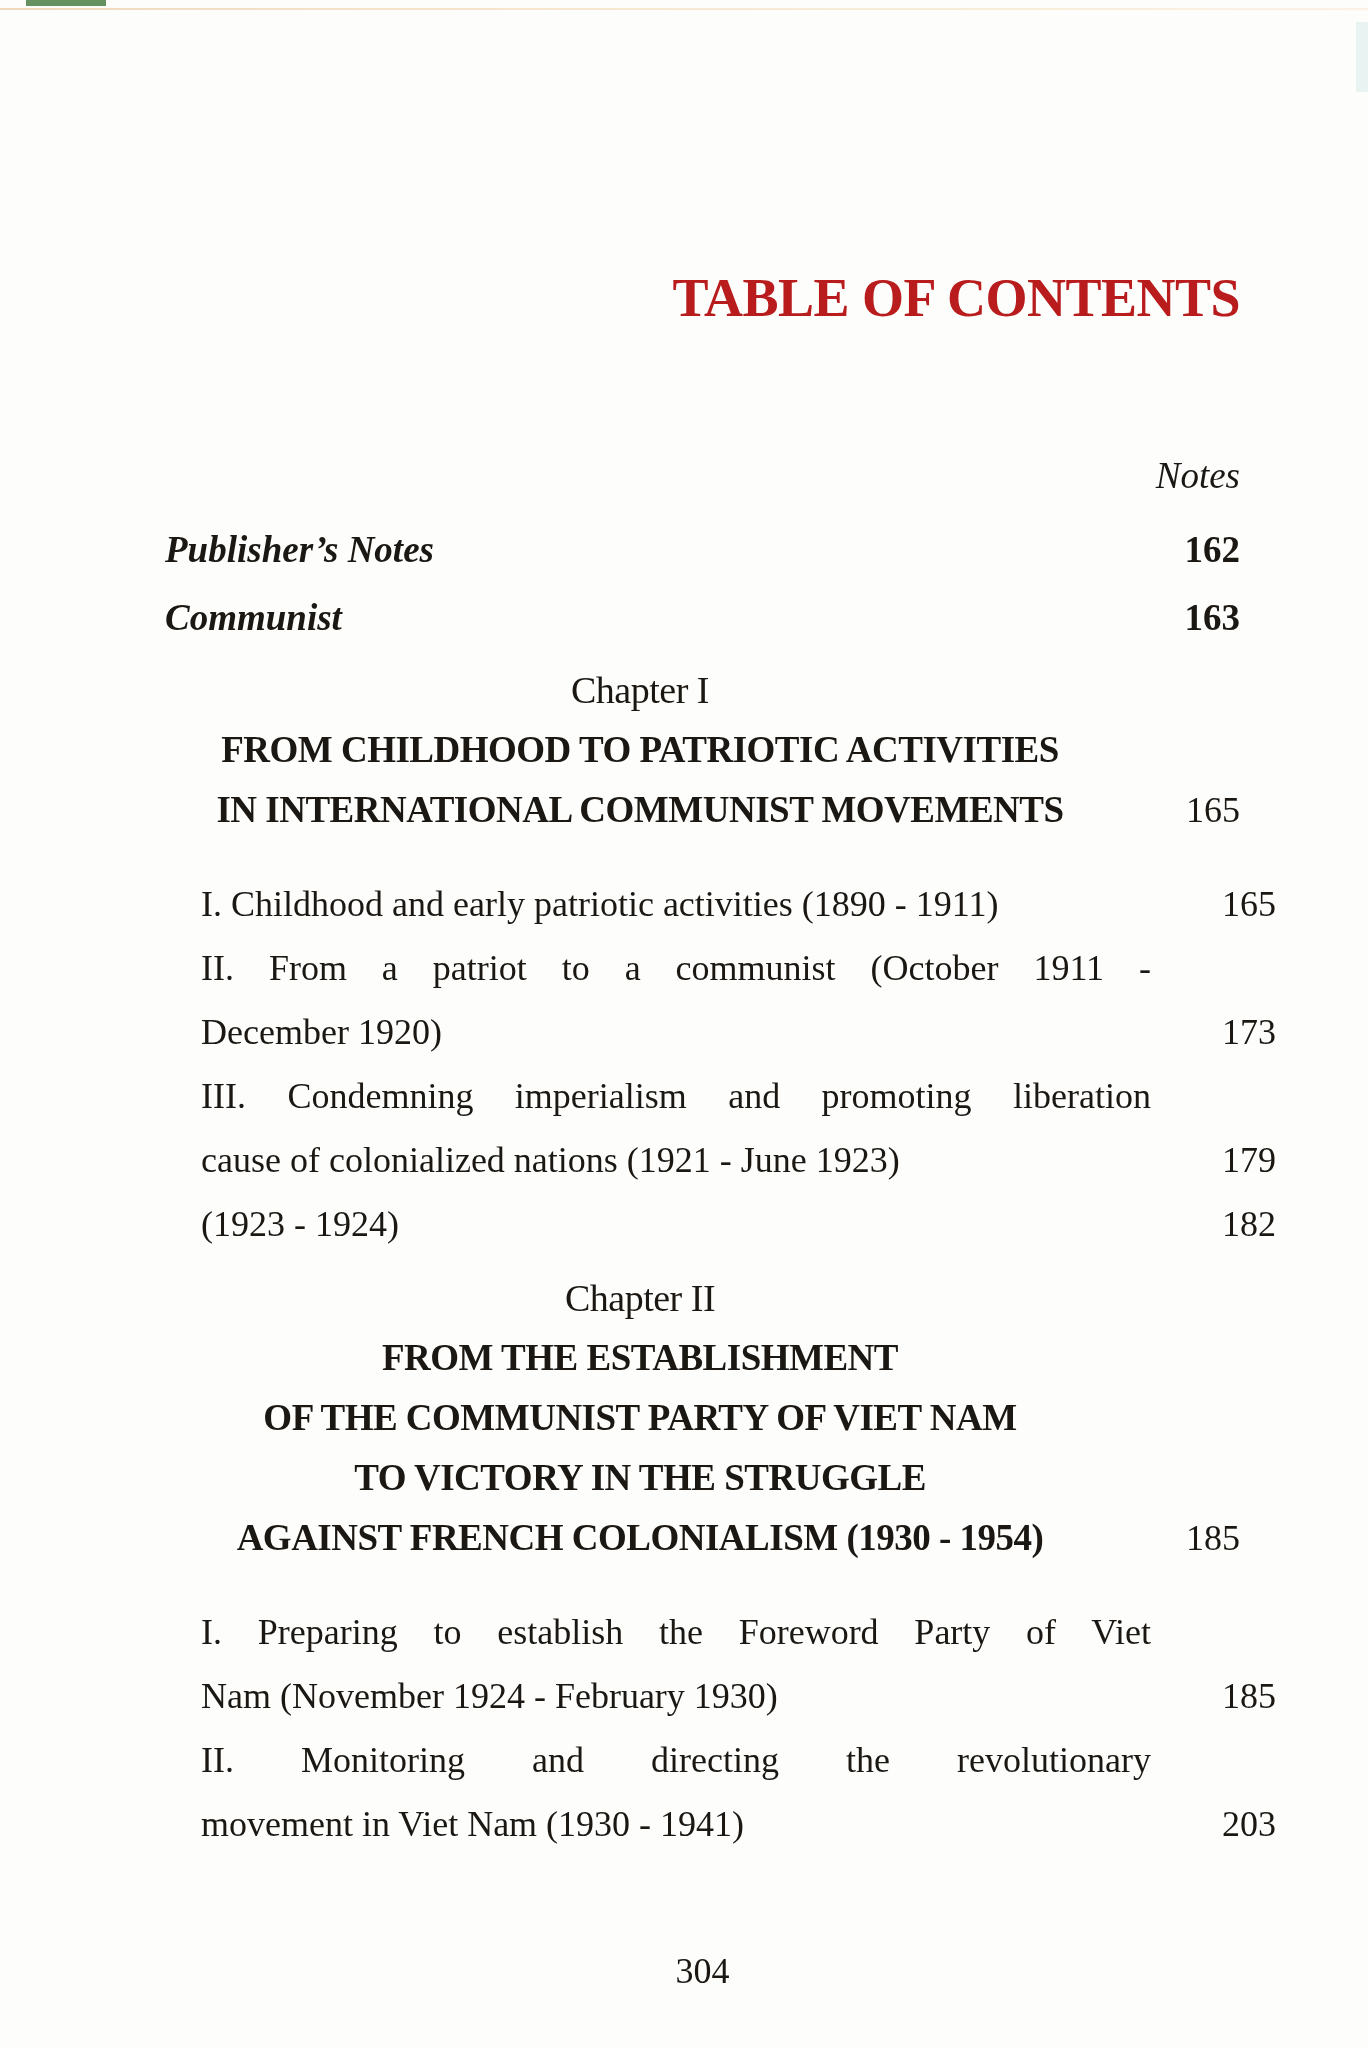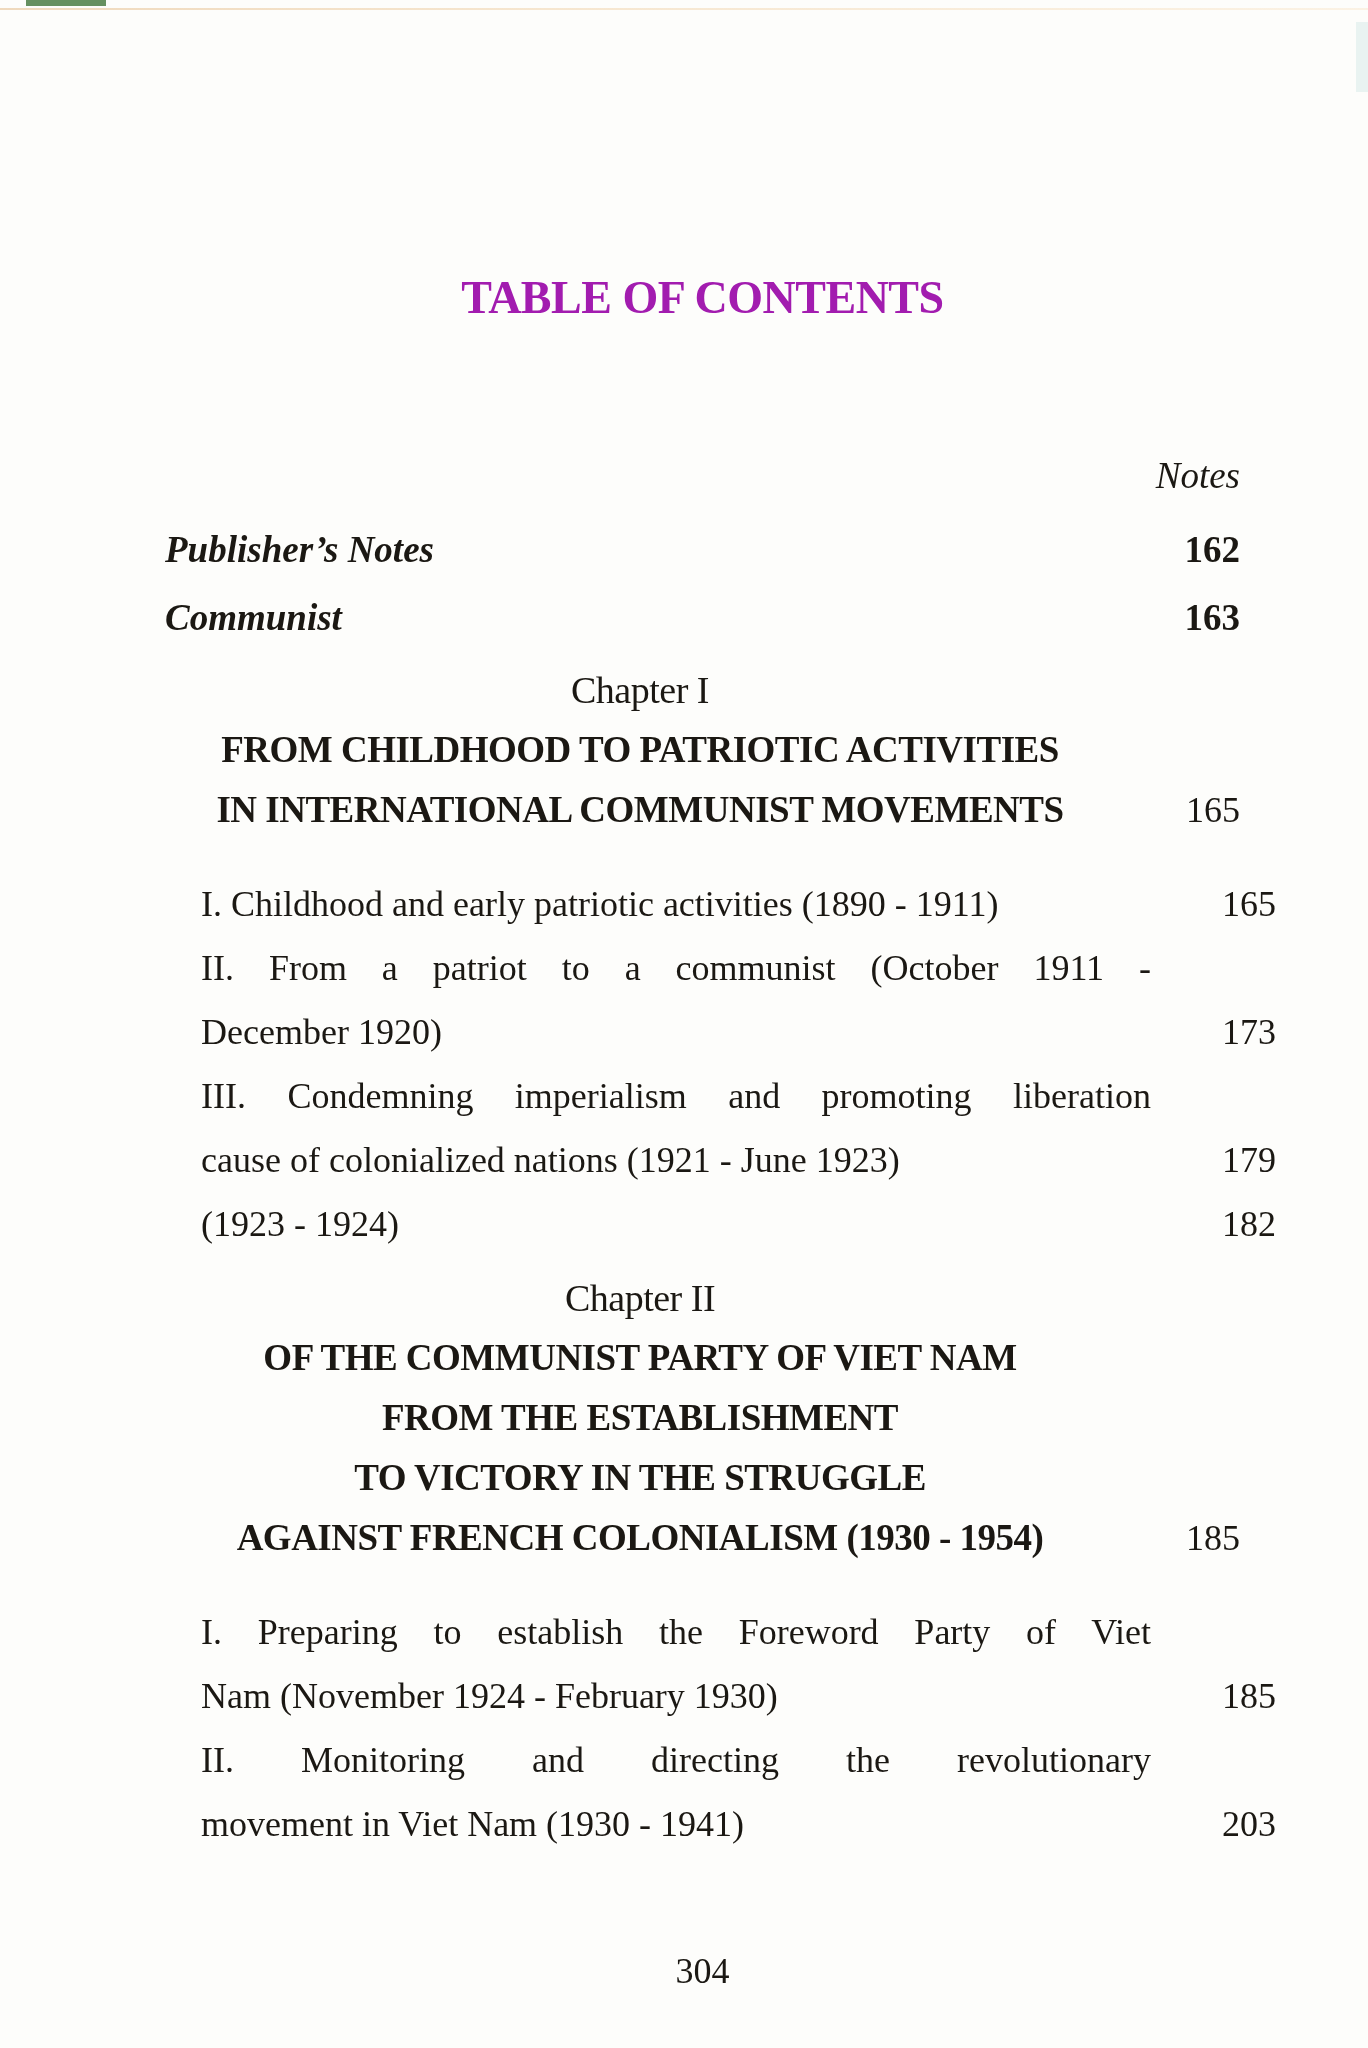--- a/index.html
+++ b/index.html
@@ -31,25 +31,25 @@
     position: absolute; right: 0; top: 22px;
     width: 12px; height: 70px;
     background: #e9f3f1;
   }
   .content {
     position: absolute; left: 165px; top: 0;
     width: 1075px;
   }
   .toc-title {
     margin: 272px 0 0 0;
-    font-size: 46px; font-weight: bold;
+    font-size: 54px; font-weight: bold;
     line-height: 52px;
-    text-align: center;
+    text-align: right;
     letter-spacing: -0.5px;
-    color: #a21caf;
+    color: #b91c1c;
   }
   .page-col-header {
     margin-top: 128px;
     text-align: right;
     font-style: italic;
     font-size: 37px;
     line-height: 48px;
   }
   .front-matter { margin-top: 16px; }
   .fm-row {
@@ -154,22 +154,22 @@
         </div>
         <div class="entry">
           <div class="line">(1923 - 1924)</div>
           <span class="num">182</span>
         </div>
       </div>
     </div>
 
     <div class="chapter chapter-2">
       <div class="chapter-label">Chapter II</div>
+      <div class="ch-title-line">FROM THE ESTABLISHMENT</div>
       <div class="ch-title-line">OF THE COMMUNIST PARTY OF VIET NAM</div>
-      <div class="ch-title-line">FROM THE ESTABLISHMENT</div>
       <div class="ch-title-line">TO VICTORY IN THE STRUGGLE</div>
       <div class="ch-title-line">
         <span>AGAINST FRENCH COLONIALISM (1930 - 1954)</span>
         <span class="ch-page">185</span>
       </div>
 
       <div class="entries">
         <div class="entry">
           <div class="line j">I. Preparing to establish the Foreword Party of Viet</div>
           <div class="line">Nam (November 1924 - February 1930)</div>

